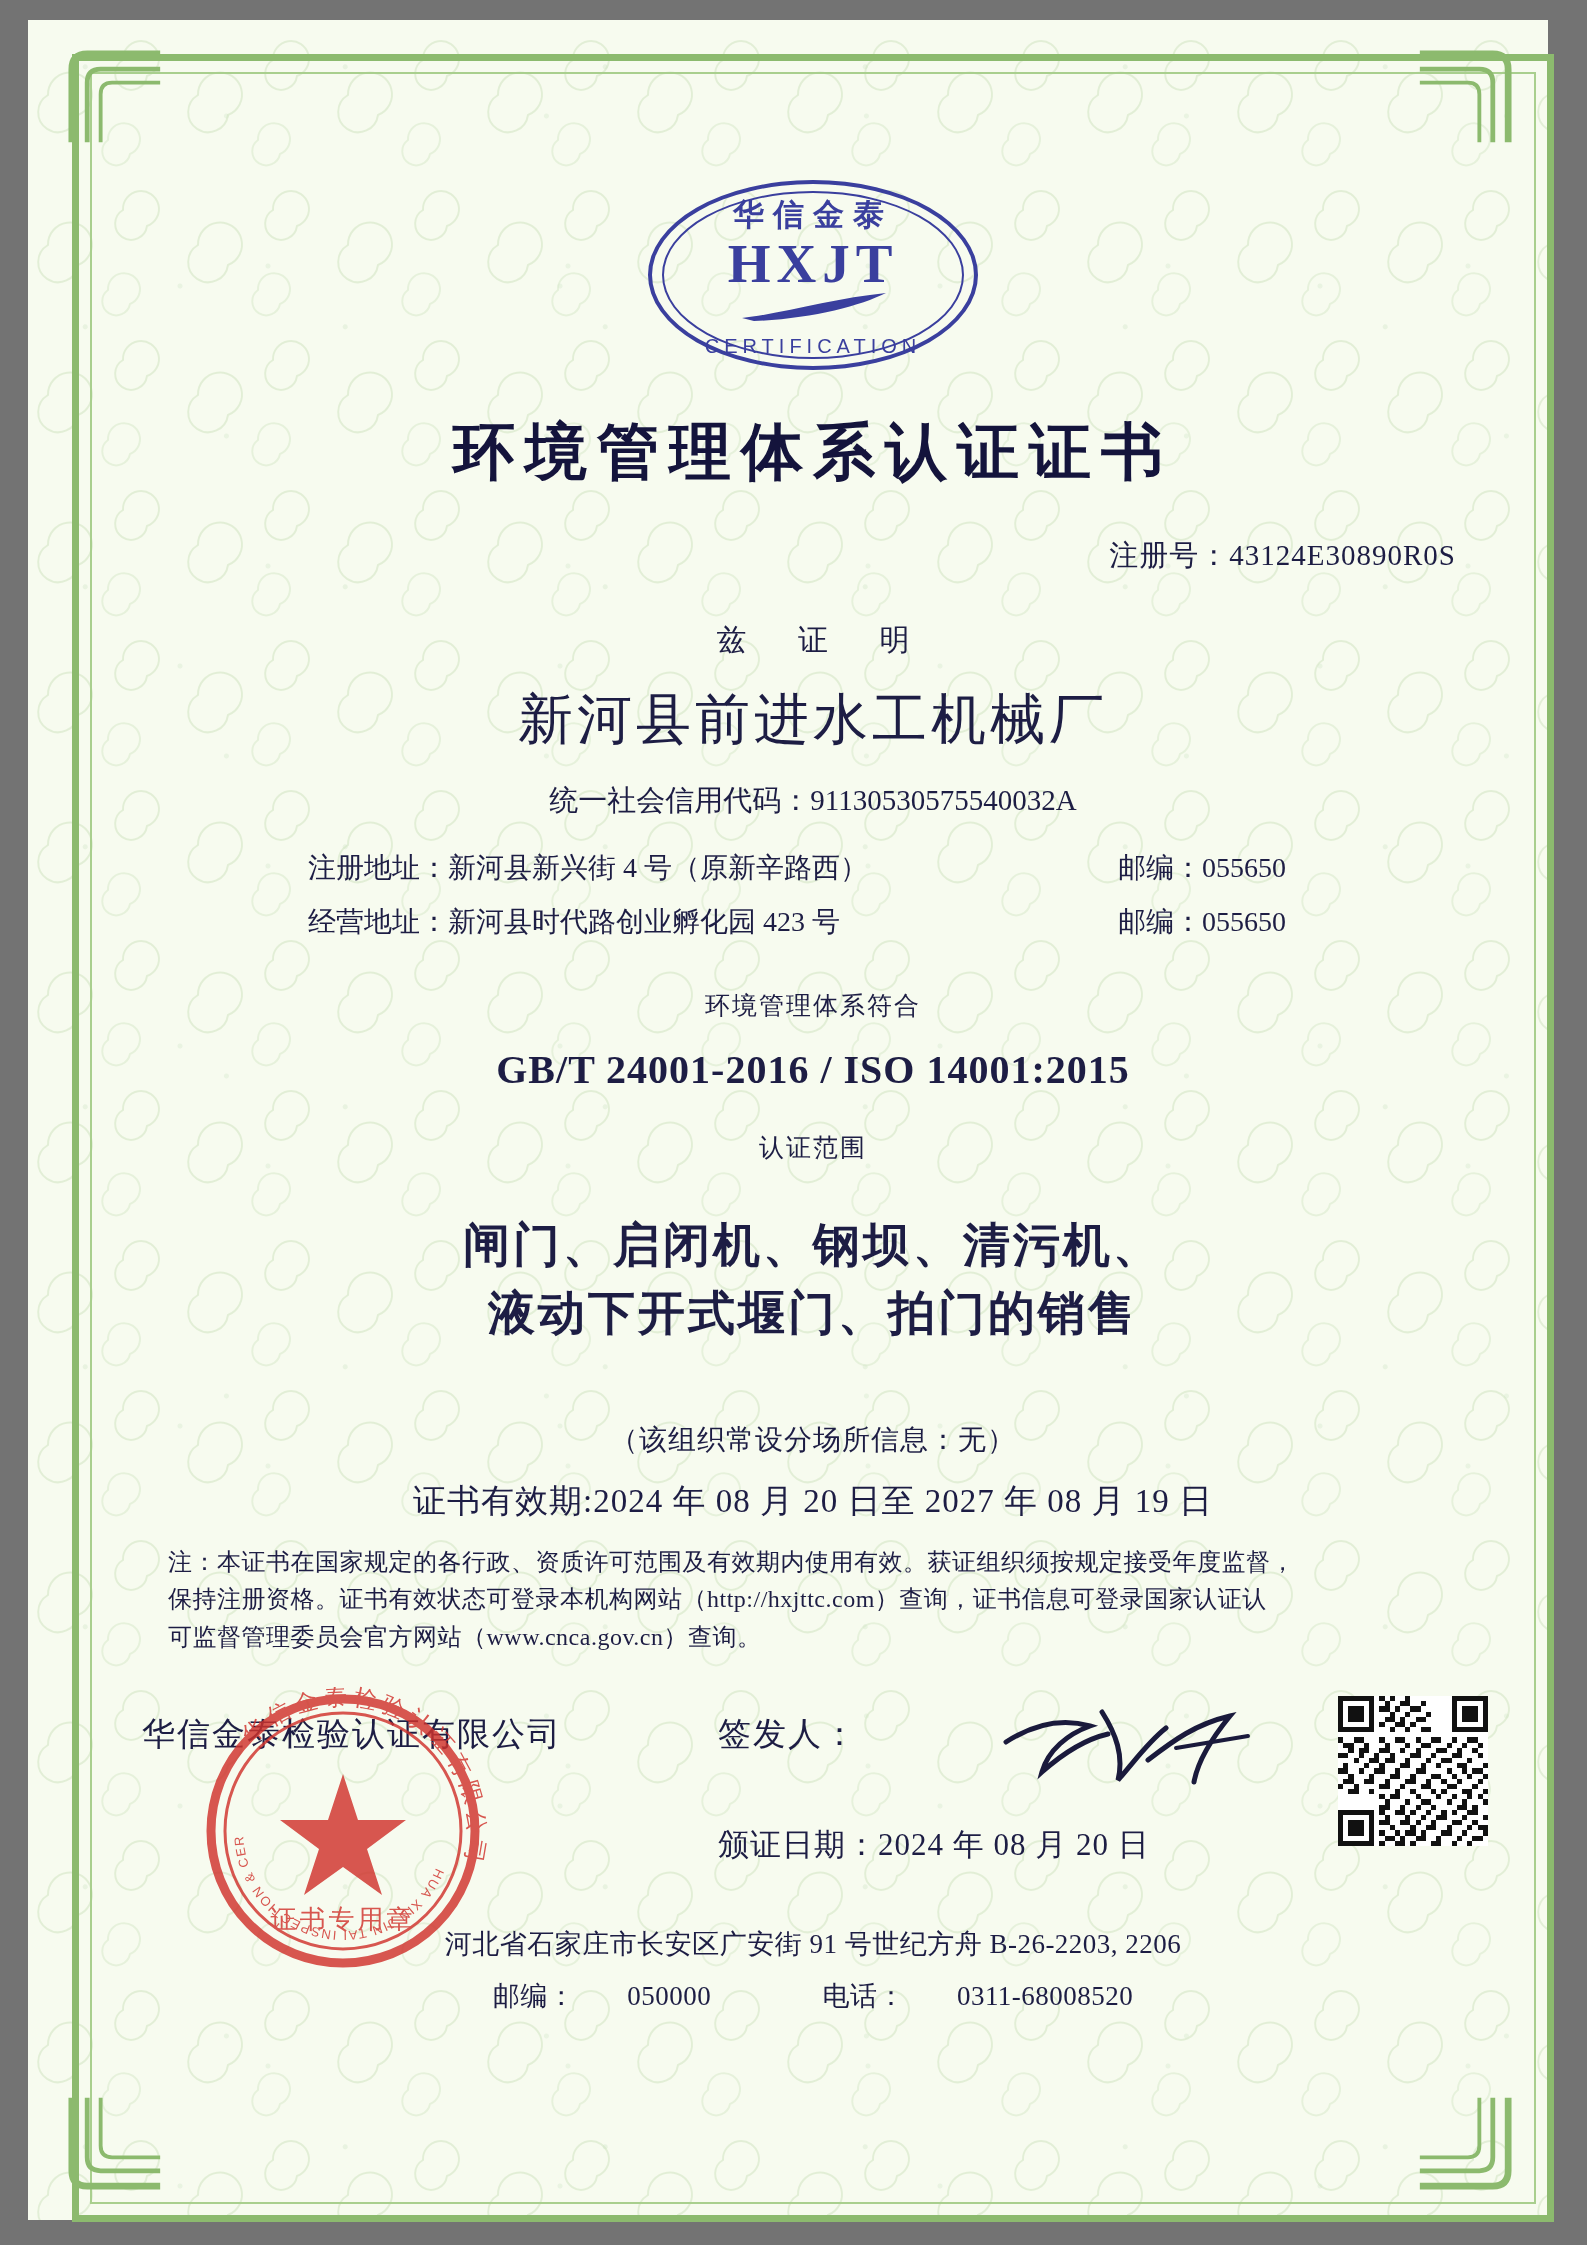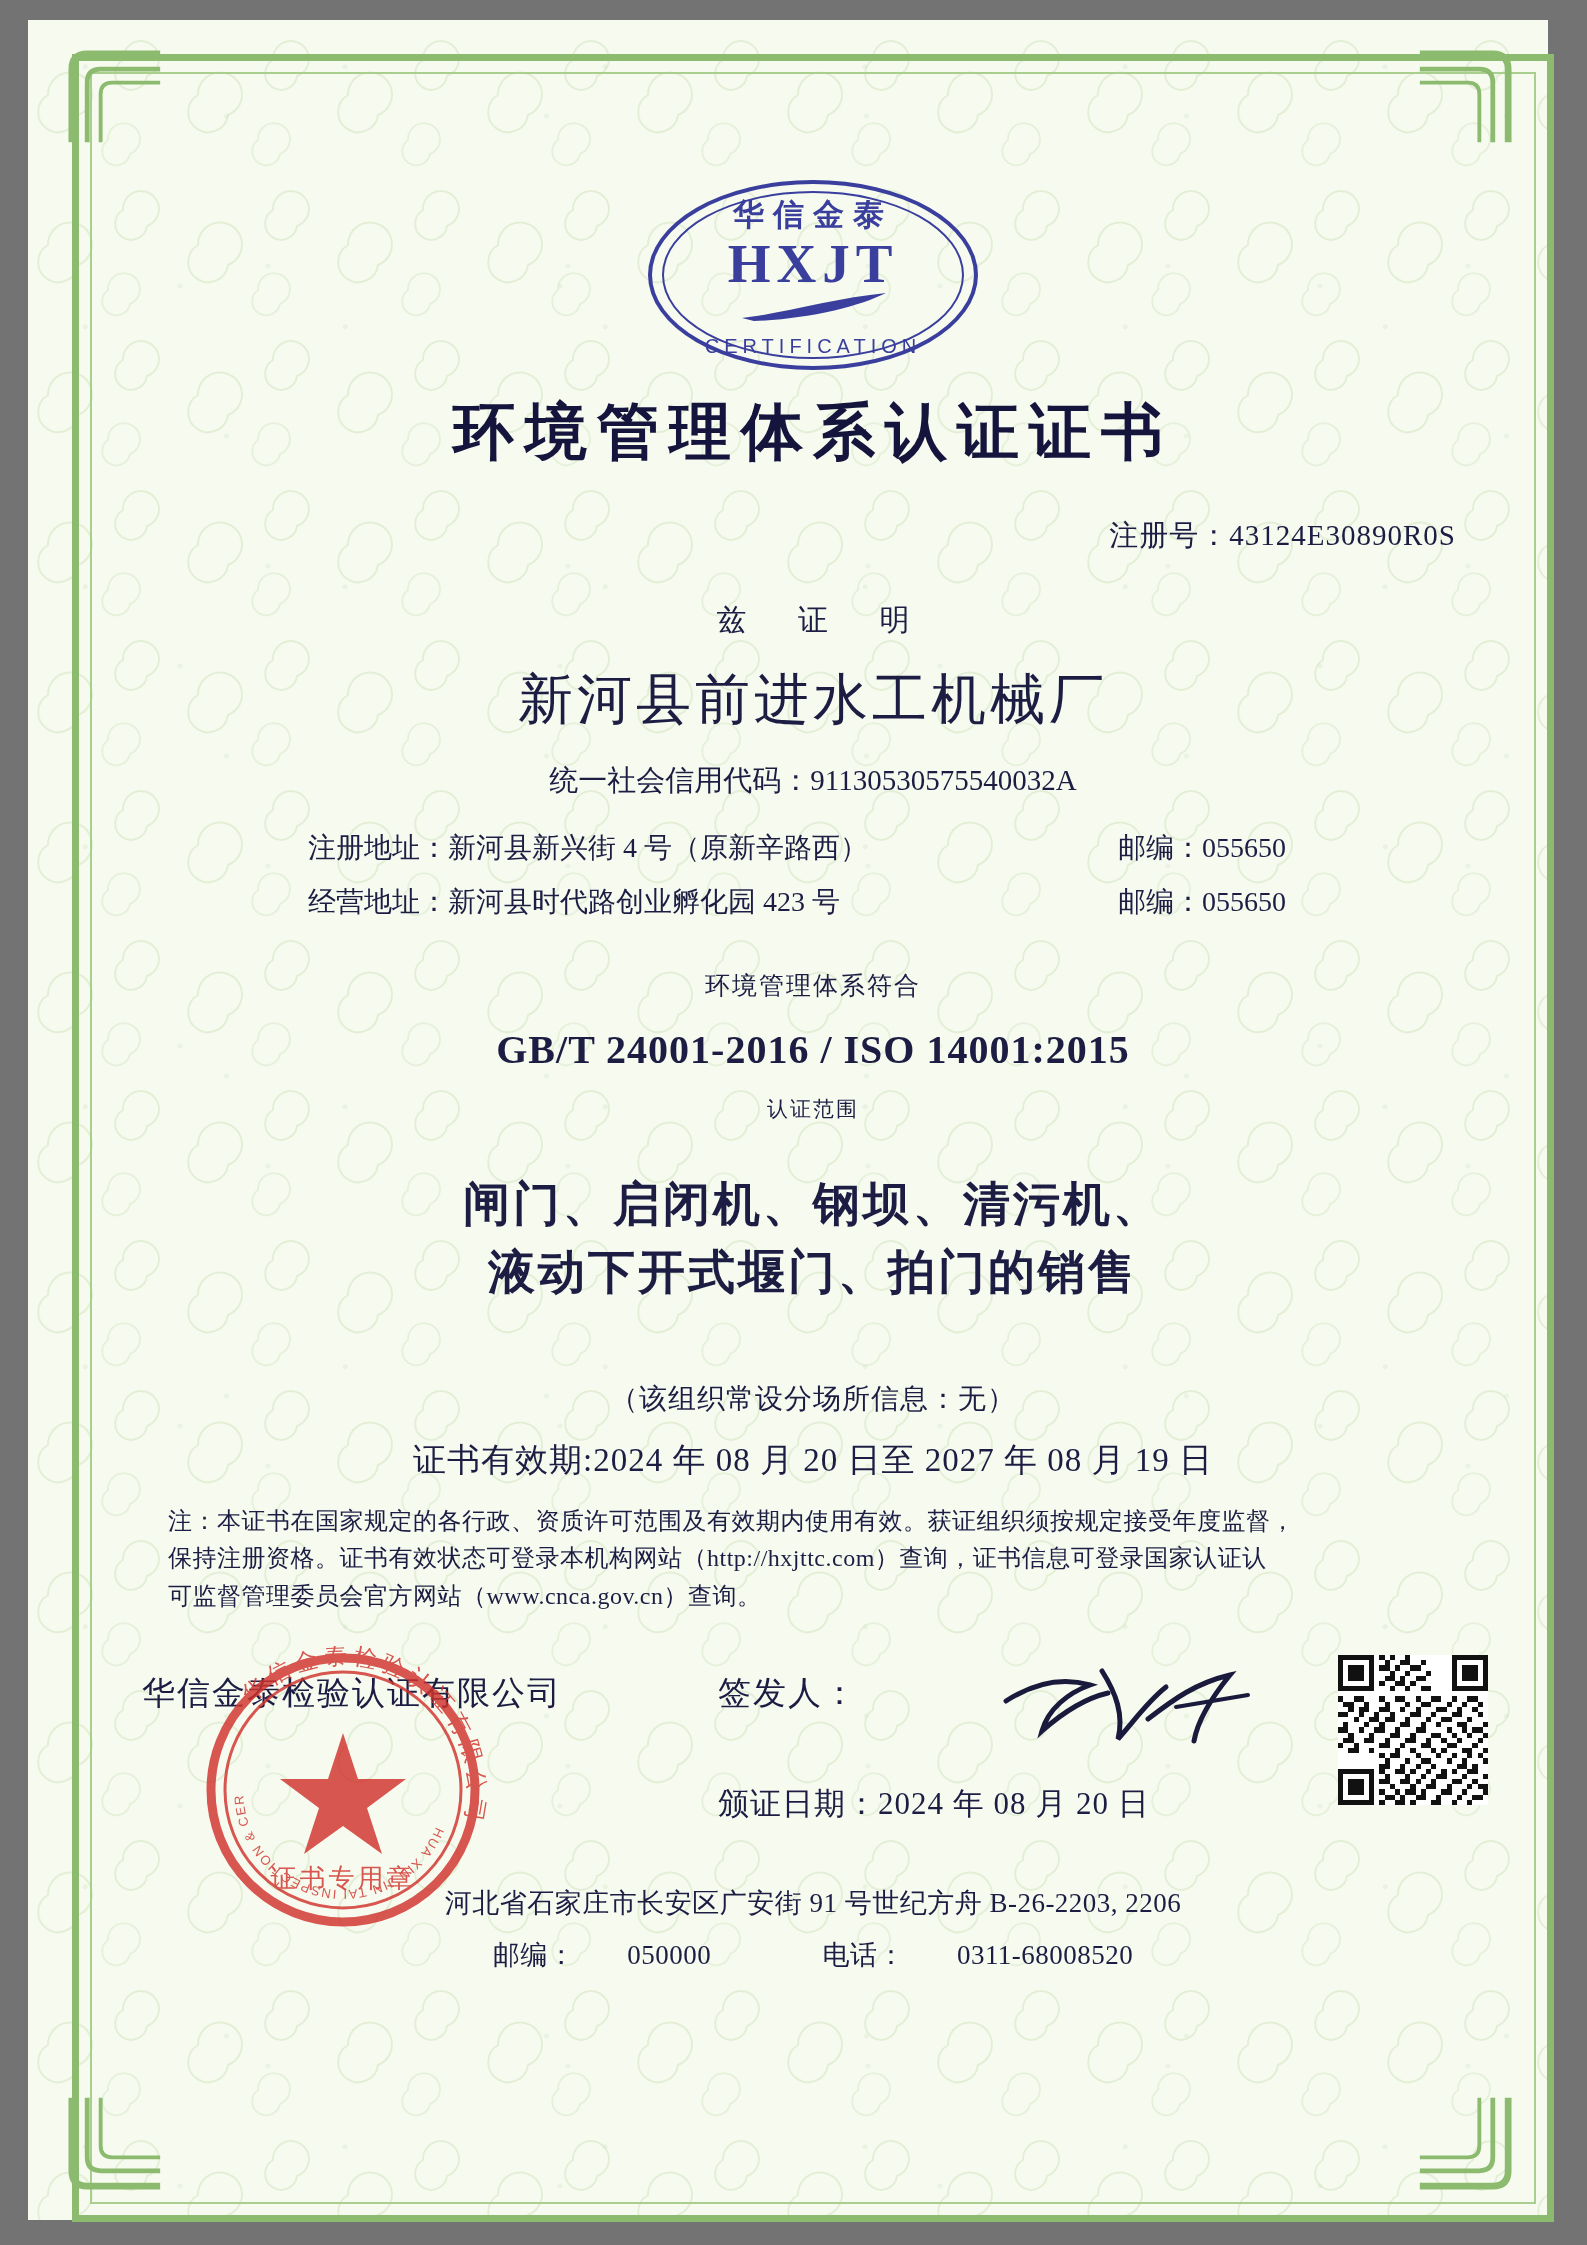--- a/index.html
+++ b/index.html
@@ -143,21 +143,21 @@
     bottom: 12px;
     left: 0; right: 0;
     font-size: 20px;
     letter-spacing: 5px;
     color: #3a3f9e;
     font-family: "Liberation Sans", sans-serif;
   }
 
   
   .cert-title {
-    margin-top: 20px;
+    margin-top: 40px;
     font-size: 62px;
     font-weight: bold;
     letter-spacing: 10px;
     color: #14143c;
     font-family: "Liberation Serif", serif;
   }
 
   .reg-no-row {
     margin-top: 42px;
     text-align: right;
@@ -211,22 +211,22 @@
     font-size: 25px;
     letter-spacing: 2px;
   }
   .std-code {
     margin-top: 24px;
     font-size: 40px;
     font-weight: bold;
     letter-spacing: 1px;
   }
   .scope-lead {
-    margin-top: 22px;
-    font-size: 21px;
+    margin-top: 38px;
+    font-size: 25px;
     letter-spacing: 2px;
   }
   .scope-text {
     margin-top: 47px;
     font-size: 47px;
     font-weight: bold;
     line-height: 1.45;
     letter-spacing: 3px;
   }
 

